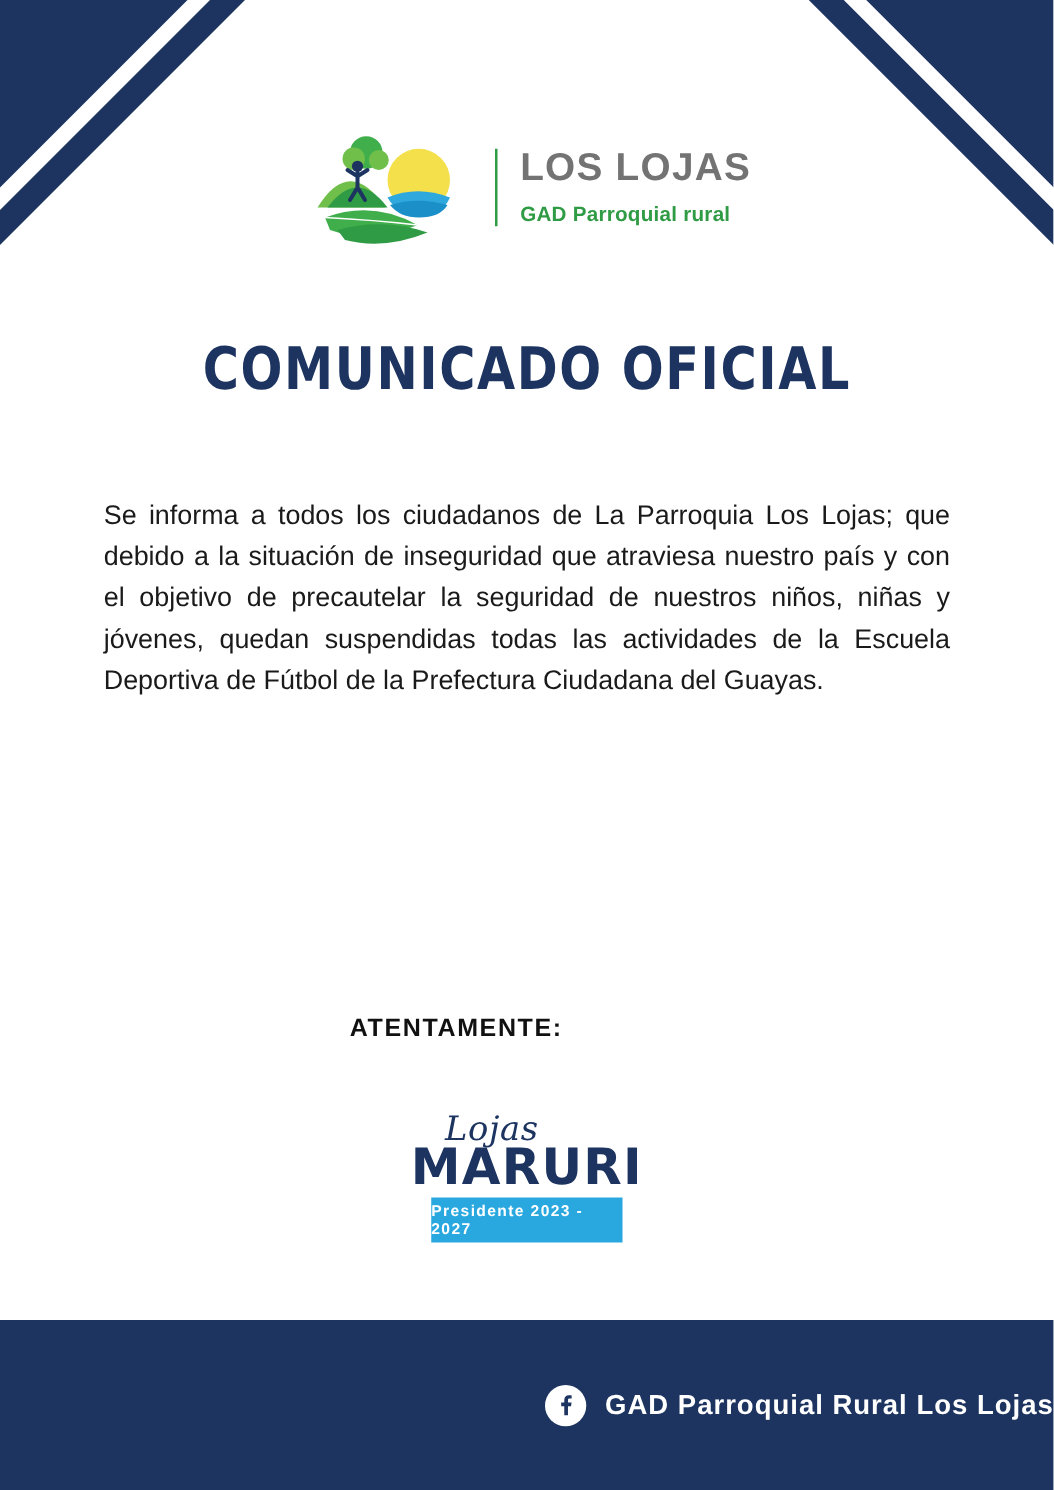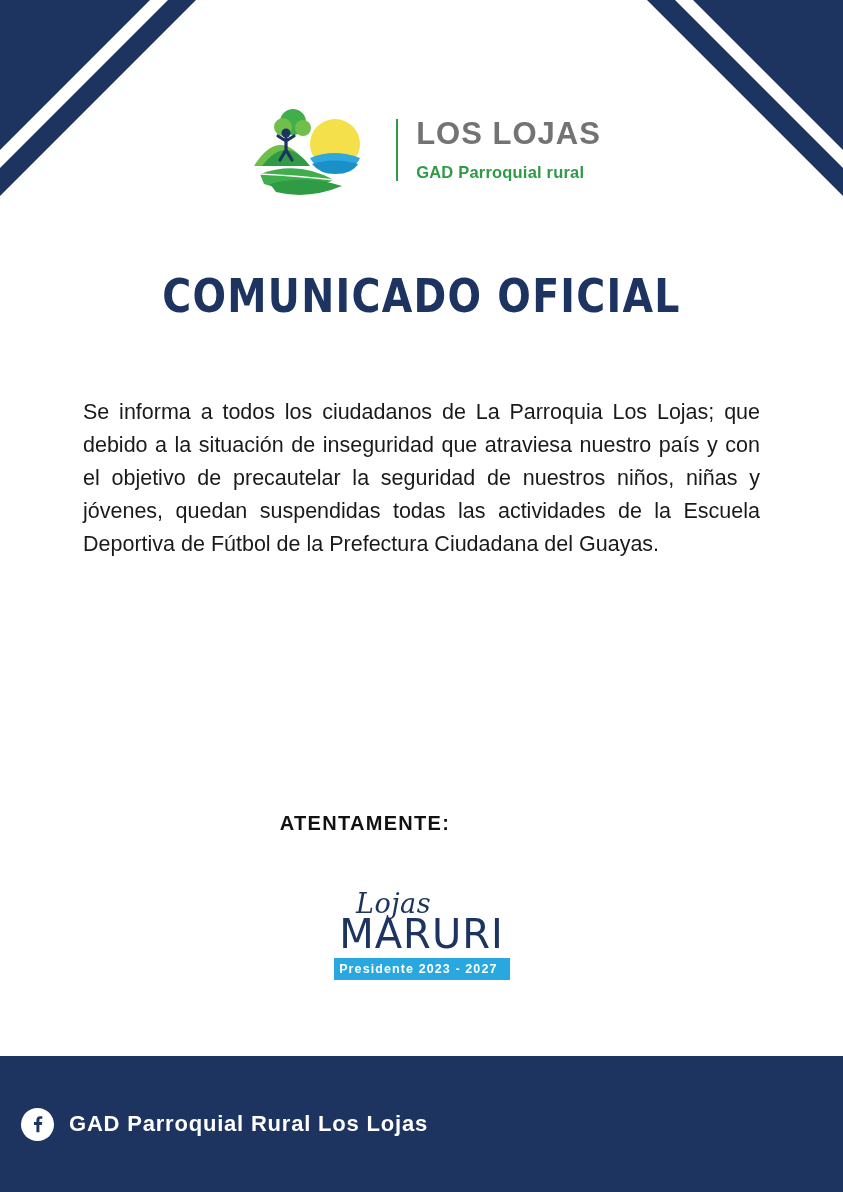--- a/index.html
+++ b/index.html
@@ -131,51 +131,50 @@
     font-style: italic;
     font-size: 27px;
     color: #1d3461;
     line-height: 1;
     margin-bottom: -4px;
     margin-right: 56px;
     letter-spacing: 0.5px;
   }
   .sig-name {
     font-family: "DejaVu Sans", sans-serif;
-    font-weight: normal;
+    font-weight: bold;
     font-size: 40px;
     letter-spacing: 1px;
     color: #1d3461;
     line-height: 1.05;
   }
   .sig-role {
     margin-top: 3px;
     background: #29a8e0;
     color: #ffffff;
     font-size: 12.5px;
     font-weight: bold;
     letter-spacing: 1.1px;
     padding: 4px 12px 4px 0;
-    width: 176px;
-    text-align: right;
+    width: 153px;
+    text-align: left;
   }
 
   
   .footer {
     position: absolute;
     left: 0;
     bottom: 0;
     width: 843px;
     height: 136px;
     background: #1d3461;
     display: flex;
     align-items: center;
-    justify-content: flex-start;
+    justify-content: flex-end;
     gap: 15px;
-    padding-left: 21px;
   }
   .fb-icon {
     width: 33px;
     height: 33px;
     border-radius: 50%;
     background: #ffffff;
     display: flex;
     align-items: center;
     justify-content: center;
   }

